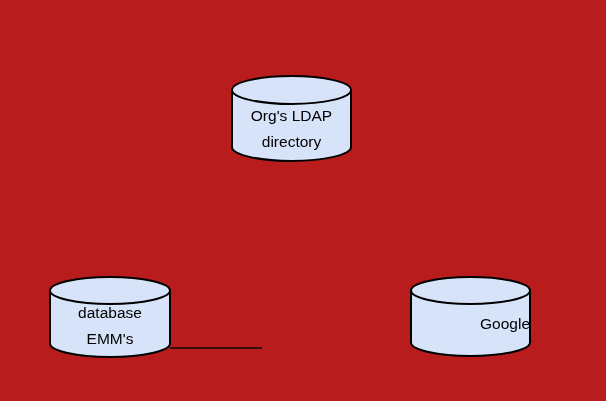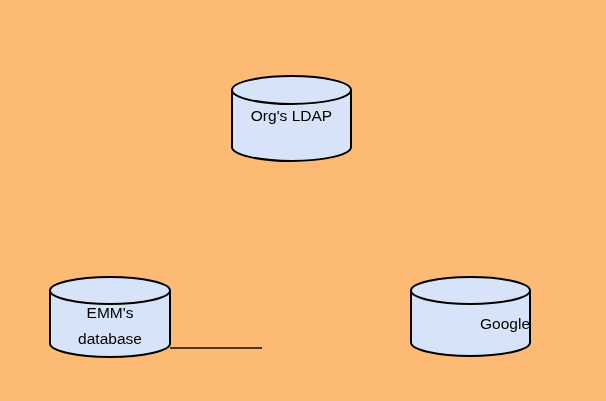--- a/index.html
+++ b/index.html
@@ -4,21 +4,21 @@
 <style>
   html, body {
     margin: 0;
     padding: 0;
     background: #000000;
   }
   .canvas {
     position: relative;
     width: 606px;
     height: 401px;
-    background: #fdba74;
+    background: #b91c1c;
     overflow: hidden;
     font-family: "Liberation Sans", "DejaVu Sans", sans-serif;
   }
   .canvas svg {
     position: absolute;
     left: 0;
     top: 0;
   }
   .node-label {
     position: absolute;
@@ -38,22 +38,23 @@
       <path d="M 232 90 L 232 147 A 59.5 14 0 0 0 351 147 L 351 90" fill="#d7e3f8" stroke="#000000" stroke-width="2"></path>
       <ellipse cx="291.5" cy="90" rx="59.5" ry="14" fill="#d7e3f8" stroke="#000000" stroke-width="2"></ellipse>
       <path d="M 50 290.5 L 50 343.5 A 60 13.5 0 0 0 170 343.5 L 170 290.5" fill="#d7e3f8" stroke="#000000" stroke-width="2"></path>
       <ellipse cx="110" cy="290.5" rx="60" ry="13.5" fill="#d7e3f8" stroke="#000000" stroke-width="2"></ellipse>
       <path d="M 411 290.5 L 411 342.5 A 59.5 13.5 0 0 0 530 342.5 L 530 290.5" fill="#d7e3f8" stroke="#000000" stroke-width="2"></path>
       <ellipse cx="470.5" cy="290.5" rx="59.5" ry="13.5" fill="#d7e3f8" stroke="#000000" stroke-width="2"></ellipse>
     </svg>
   <div id="labels-layer">
       <div class="node-label" style="left: 232px; width: 119px; top: 103px;">
         <div>Org's LDAP</div>
+        <div>directory</div>
       </div>
       <div class="node-label" style="left: 50px; width: 120px; top: 300px;">
+        <div>database</div>
         <div>EMM's</div>
-        <div>database</div>
       </div>
       <div class="node-label" style="left: 411px; width: 119px; top: 311px; text-align: right;">
         <div>Google</div>
       </div>
     </div>
 </div>
 
 </body></html>

